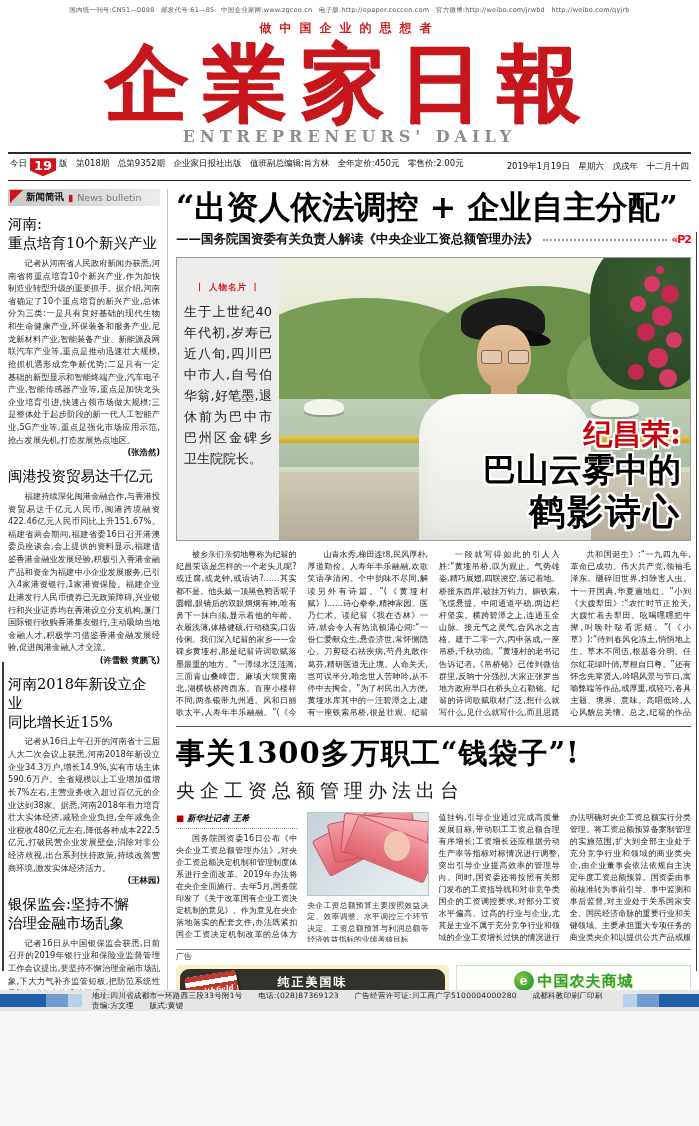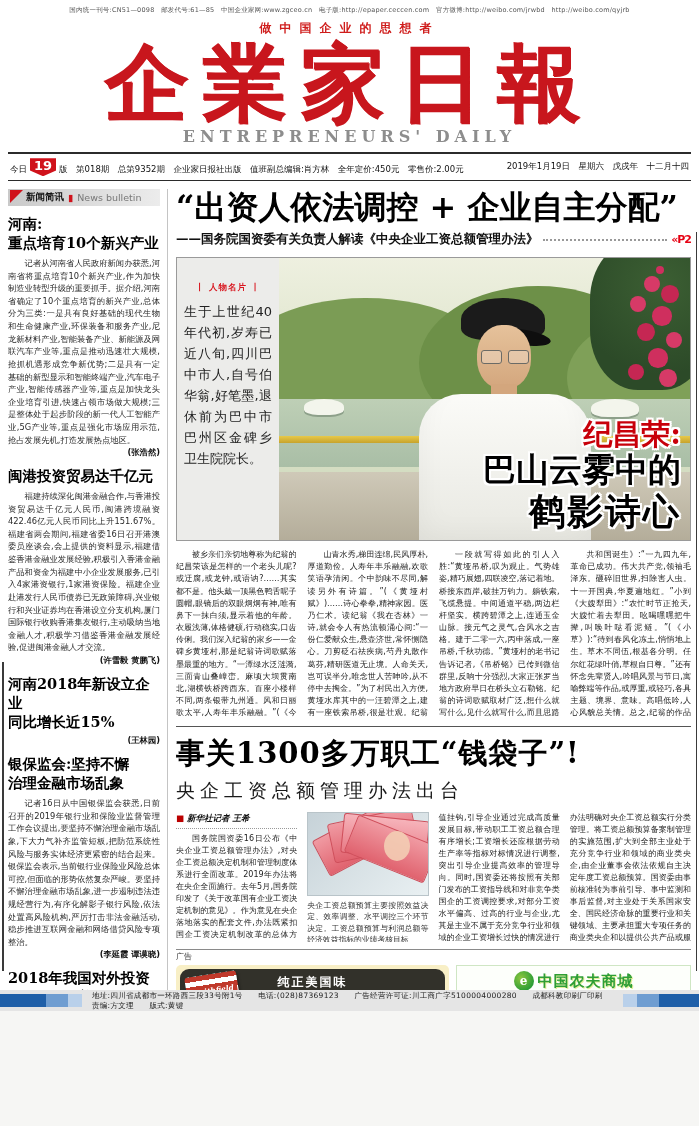--- a/index.html
+++ b/index.html
@@ -7,35 +7,35 @@
         font-family:"DejaVu Sans","Liberation Sans",sans-serif;color:#222;}
   
   .topline{padding-top:6px;text-align:center;font-size:6.5px;color:#555;letter-spacing:.2px;}
   .slogan{margin-top:5px;text-align:center;font-size:12px;font-weight:bold;color:#cf1d1c;letter-spacing:8px;}
   .mast{margin-top:2px;text-align:center;font-size:84px;line-height:1.04;font-weight:bold;color:#c8161d;
         letter-spacing:14px;font-family:"DejaVu Serif",serif;text-shadow:1px 1px 0 #c8161d;}
   .mast-sub{text-align:center;font-size:16px;font-weight:bold;color:#8d8d8d;letter-spacing:5px;
         font-family:"DejaVu Serif",serif;margin-top:1px;}
   .infobar{margin:6px 8px 0 8px;border-top:2px solid #2b2b2b;border-bottom:1px solid #2b2b2b;
         padding:4px 2px;display:flex;justify-content:space-between;align-items:center;font-size:8.5px;color:#111;}
-  .ib-left{display:flex;align-items:flex-end;gap:3px;}
+  .ib-left{display:flex;align-items:flex-start;gap:3px;}
   .badge12{display:inline-block;background:#d0121b;color:#fff;font-weight:bold;font-size:13px;
         padding:1px 4px 4px 4px;clip-path:polygon(0 0,100% 0,100% 68%,50% 100%,0 68%);line-height:1;}
   
   .content{display:flex;margin:8px 8px 0 8px;gap:0;}
   .sidebar{width:152px;flex:none;border-right:1px solid #c4c4c4;padding-right:7px;}
   .main{flex:1;padding-left:8px;min-width:0;}
   
   .sb-header{position:relative;height:17px;background:linear-gradient(90deg,#c9c9c9,#ececec);
         display:flex;align-items:center;padding-left:18px;font-size:9.5px;gap:4px;}
   .sb-tri{position:absolute;left:2px;top:1px;width:0;height:0;border-top:13px solid #d0121b;border-right:13px solid transparent;}
   .sb-ht{font-weight:bold;color:#111;}
   .sb-hd{color:#d0121b;font-weight:bold;}
   .sb-hs{color:#777;}
-  .sb-h1{font-family:"DejaVu Serif",serif;font-weight:bold;font-size:14.5px;line-height:1.3;color:#000;
+  .sb-h1{font-family:"DejaVu Serif",serif;font-weight:normal;font-size:14.5px;line-height:1.3;color:#000;
         margin:9px 0 4px 0;white-space:pre-line;}
   .sb-body{font-size:8.3px;line-height:1.52;text-align:justify;color:#2a2a2a;}
   .sb-body .bt{text-indent:2em;display:block;}
   .sb-sign{text-align:right;font-weight:bold;font-size:8.3px;color:#111;margin-top:1px;}
   
   .lead-h{font-family:"DejaVu Serif",serif;font-weight:bold;font-size:32px;line-height:1.15;color:#000;white-space:nowrap;}
   .lead-sub{display:flex;align-items:center;margin-top:5px;font-size:12.5px;font-weight:bold;color:#111;}
   .leader{flex:1;border-bottom:2px dotted #999;height:1px;margin:0 4px;}
   .p2{color:#e60012;font-weight:bold;font-size:11px;letter-spacing:-1px;}
   
@@ -210,20 +210,23 @@
         <div class="sb-h1">闽港投资贸易达千亿元</div>
         <div class="sb-body">
             <span class="bt">福建持续深化闽港金融合作,与香港投资贸易达千亿元人民币,闽港跨境融资422.46亿元人民币同比上升151.67%。福建省两会期间,福建省委16日召开港澳委员座谈会,会上提供的资料显示,福建借鉴香港金融业发展经验,积极引入香港金融产品和资金为福建中小企业发展服务,已引入4家港资银行,1家港资保险。福建企业赴港发行人民币债券已无政策障碍,兴业银行和兴业证券均在香港设立分支机构,厦门国际银行收购香港集友银行,主动吸纳当地金融人才,积极学习借鉴香港金融发展经验,促进闽港金融人才交流。</span>
           </div>
         <div class="sb-sign">(许雪毅 黄鹏飞)</div>
       </div>
 
       <div>
         <div class="sb-h1">河南2018年新设立企业
 同比增长近15%</div>
+        <div class="sb-body">
+            <span class="bt">记者从16日上午召开的河南省十三届人大二次会议上获悉,河南2018年新设立企业34.3万户,增长14.9%,实有市场主体590.6万户。全省规模以上工业增加值增长7%左右,主营业务收入超过百亿元的企业达到38家。据悉,河南2018年着力培育壮大实体经济,减轻企业负担,全年减免企业税收480亿元左右,降低各种成本222.5亿元,打破民营企业发展壁垒,消除对非公经济歧视,出台系列扶持政策,持续改善营商环境,激发实体经济活力。</span>
+          </div>
         <div class="sb-sign">(王林园)</div>
       </div>
 
       <div>
         <div class="sb-h1">银保监会:坚持不懈
 治理金融市场乱象</div>
         <div class="sb-body">
             <span class="bt">记者16日从中国银保监会获悉,日前召开的2019年银行业和保险业监督管理工作会议提出,要坚持不懈治理金融市场乱象,下大力气补齐监管短板,把防范系统性风险与服务实体经济更紧密的结合起来。银保监会表示,当前银行业保险业风险总体可控,但面临的形势依然复杂严峻。要坚持不懈治理金融市场乱象,进一步遏制违法违规经营行为,有序化解影子银行风险,依法处置高风险机构,严厉打击非法金融活动,稳步推进互联网金融和网络借贷风险专项整治。</span>
           </div>
         <div class="sb-sign">(李延霞 谭谟晓)</div>

